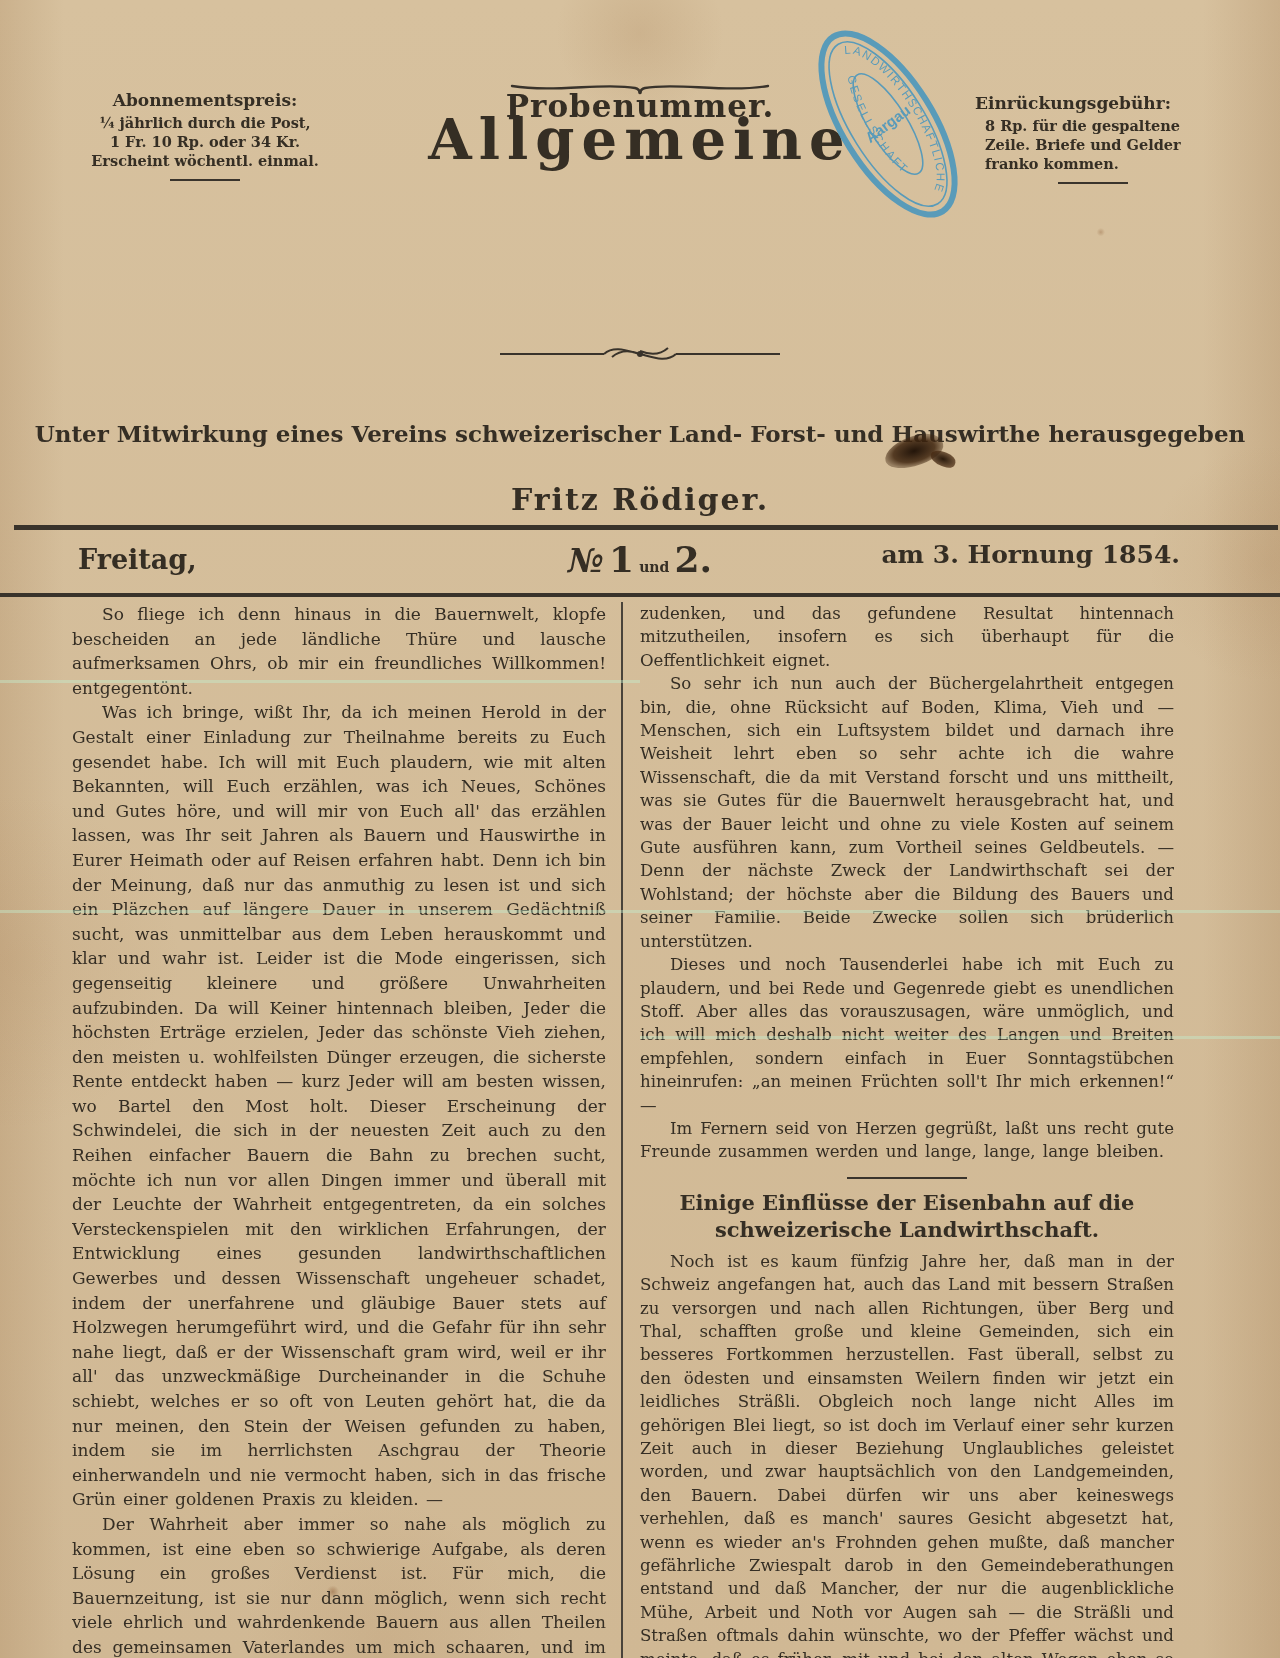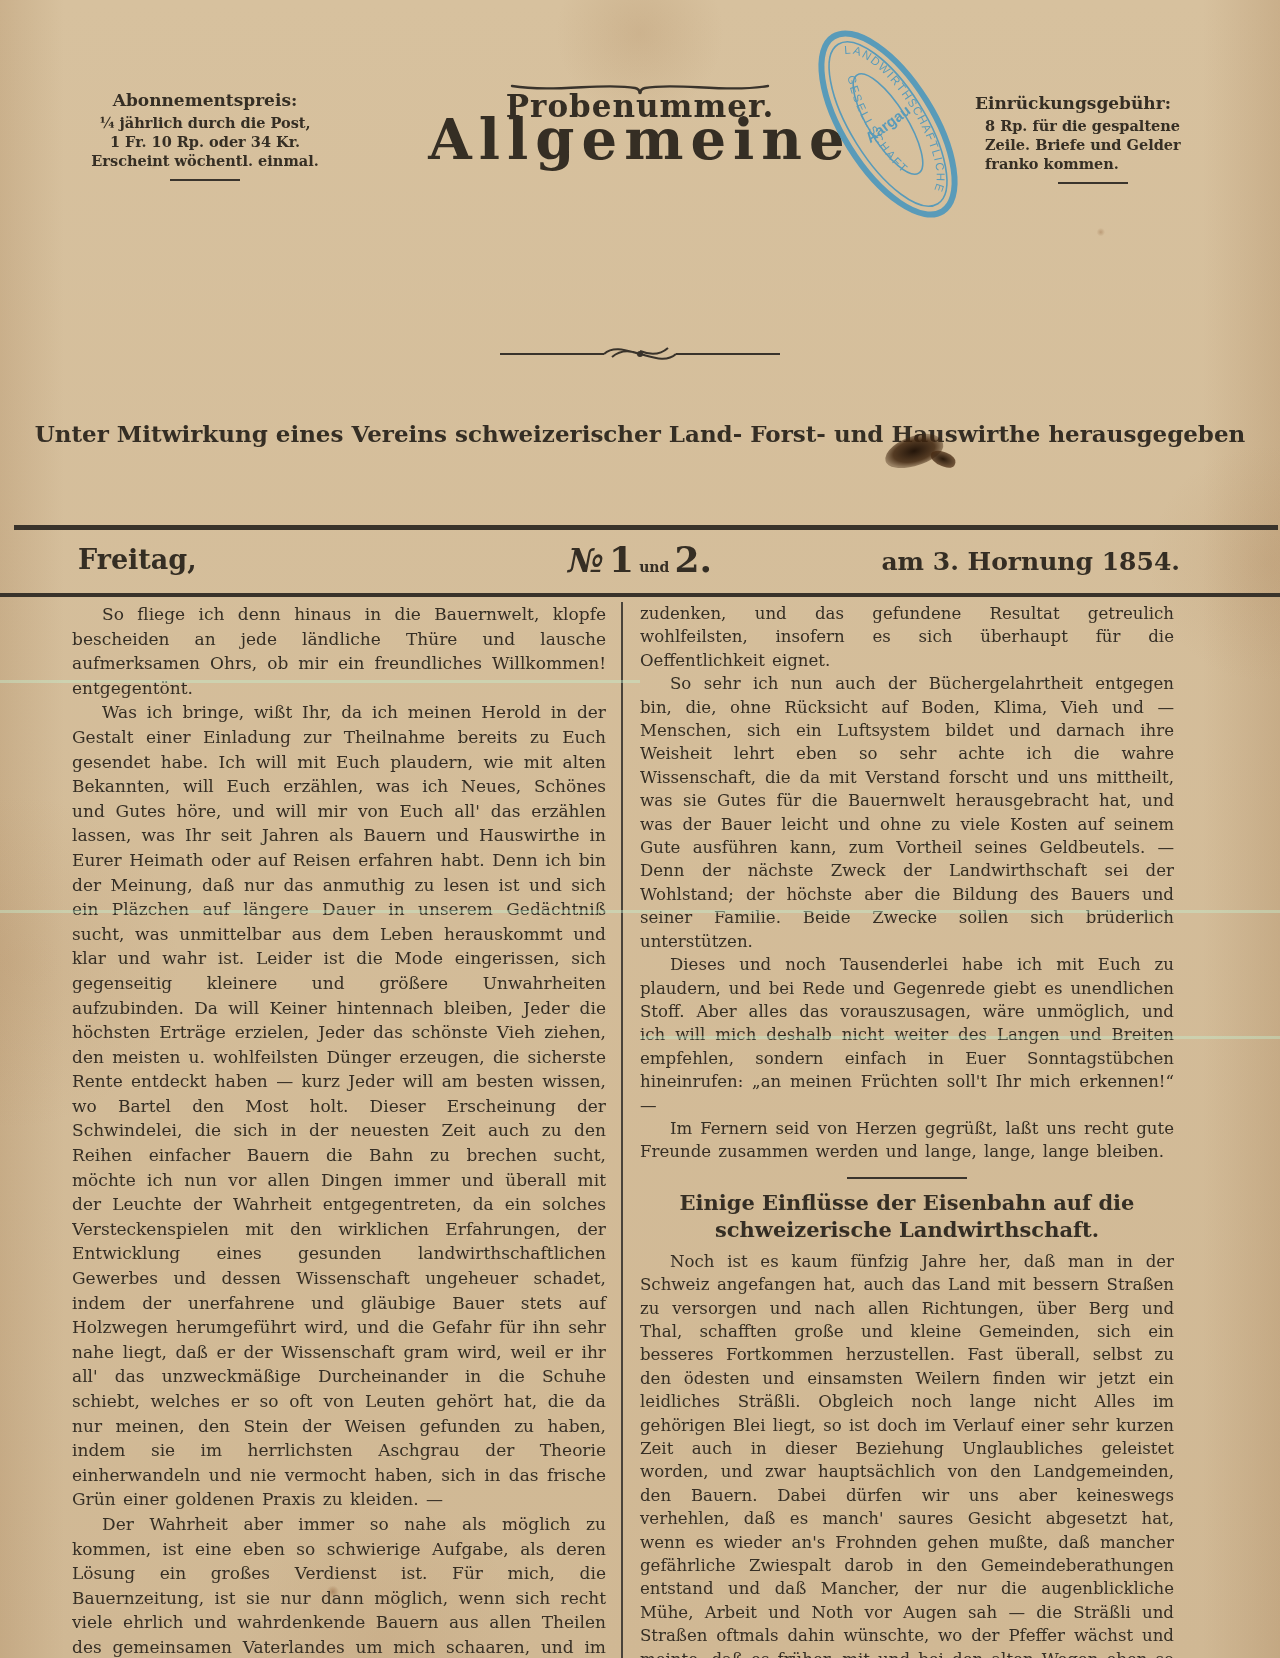--- a/index.html
+++ b/index.html
@@ -39,21 +39,21 @@
   .editor{position:absolute; top:482px; left:0; width:100%; text-align:center;
     font-size:30px; font-weight:bold; letter-spacing:2px;}
   .rule-a{position:absolute; top:525px; left:14px; right:2px; height:5px; background:#39332b;}
   .rule-b{position:absolute; top:593px; left:0; right:0; height:4px; background:#39332b;}
   .dateline{position:absolute; top:538px; left:0; width:100%; height:52px;}
   .day{position:absolute; left:78px; top:6px; font-size:27px; font-weight:bold;}
   .issue{position:absolute; left:0; top:0; width:100%; text-align:center;}
   .issue .no{font-style:italic; font-size:33px; font-weight:bold;}
   .issue .num{font-size:36px; font-weight:bold;}
   .issue .und{font-size:14px; font-weight:bold;}
-  .date{position:absolute; right:100px; top:9px; font-size:25px; font-weight:bold;}
+  .date{position:absolute; right:100px; top:2px; font-size:25px; font-weight:bold;}
   .columns{position:absolute; top:602px; left:72px; right:106px; height:1056px; display:flex;}
   .col{flex:1; overflow:hidden;}
   .col-left{padding-right:15px; font-size:17px; line-height:24.6px;}
   .col-right{padding-left:17px; border-left:2px solid #49433a; font-size:16.6px; line-height:23.4px;}
   .art-heading{text-align:center; font-weight:bold; font-size:24px; line-height:30px; margin:2px 0 9px;}
   .art-heading2{text-align:center; font-weight:bold; font-size:21px; line-height:27px; margin:4px 0 7px;}
   .para{text-align:justify; text-indent:30px; margin:0; word-spacing:2px;}
   .para.flush{text-indent:0;}
   .col-divider-rule{width:120px; border-top:2px solid #3a342c; margin:13px auto 10px;}
   .stamp{position:absolute; left:778px; top:14px; opacity:.82;}
@@ -98,20 +98,21 @@
 
   <svg class="ornament" width="280" height="20">
     <path d="M0,10 H104 M176,10 H280" stroke="#39332b" stroke-width="2.2"></path>
     <path d="M104,10 c10,-9 24,-3 36,0 c12,3 26,9 36,0 M112,13 c8,-7 18,-7 28,-3 M140,7 c10,4 20,4 28,-3" fill="none" stroke="#39332b" stroke-width="2"></path>
     <circle cx="140" cy="10" r="3" fill="#39332b"></circle>
   </svg>
 
   <div class="editorial">Unter Mitwirkung eines Vereins schweizerischer Land- Forst- und Hauswirthe herausgegeben</div>
   <div class="ink-blot"></div>
   <div class="ink-blot-2"></div>
+  <div class="editor">Fritz Rödiger.</div>
 
   <div class="rule-a"></div>
 
   <div class="dateline">
     <span class="day">Freitag,</span>
     <span class="issue">
       <span class="no">№</span>
       <span class="num">1</span>
       <span class="und">und</span>
       <span class="num">2.</span>
@@ -121,21 +122,21 @@
 
   <div class="rule-b"></div>
 
   <div class="columns">
     <div class="col col-left">
       <p class="para">So fliege ich denn hinaus in die Bauernwelt, klopfe bescheiden an jede ländliche Thüre und lausche aufmerksamen Ohrs, ob mir ein freundliches Willkommen! entgegentönt.</p>
       <p class="para">Was ich bringe, wißt Ihr, da ich meinen Herold in der Gestalt einer Einladung zur Theilnahme bereits zu Euch gesendet habe. Ich will mit Euch plaudern, wie mit alten Bekannten, will Euch erzählen, was ich Neues, Schönes und Gutes höre, und will mir von Euch all' das erzählen lassen, was Ihr seit Jahren als Bauern und Hauswirthe in Eurer Heimath oder auf Reisen erfahren habt. Denn ich bin der Meinung, daß nur das anmuthig zu lesen ist und sich ein Pläzchen auf längere Dauer in unserem Gedächtniß sucht, was unmittelbar aus dem Leben herauskommt und klar und wahr ist. Leider ist die Mode eingerissen, sich gegenseitig kleinere und größere Unwahrheiten aufzubinden. Da will Keiner hintennach bleiben, Jeder die höchsten Erträge erzielen, Jeder das schönste Vieh ziehen, den meisten u. wohlfeilsten Dünger erzeugen, die sicherste Rente entdeckt haben — kurz Jeder will am besten wissen, wo Bartel den Most holt. Dieser Erscheinung der Schwindelei, die sich in der neuesten Zeit auch zu den Reihen einfacher Bauern die Bahn zu brechen sucht, möchte ich nun vor allen Dingen immer und überall mit der Leuchte der Wahrheit entgegentreten, da ein solches Versteckenspielen mit den wirklichen Erfahrungen, der Entwicklung eines gesunden landwirthschaftlichen Gewerbes und dessen Wissenschaft ungeheuer schadet, indem der unerfahrene und gläubige Bauer stets auf Holzwegen herumgeführt wird, und die Gefahr für ihn sehr nahe liegt, daß er der Wissenschaft gram wird, weil er ihr all' das unzweckmäßige Durcheinander in die Schuhe schiebt, welches er so oft von Leuten gehört hat, die da nur meinen, den Stein der Weisen gefunden zu haben, indem sie im herrlichsten Aschgrau der Theorie einherwandeln und nie vermocht haben, sich in das frische Grün einer goldenen Praxis zu kleiden. —</p>
       <p class="para">Der Wahrheit aber immer so nahe als möglich zu kommen, ist eine eben so schwierige Aufgabe, als deren Lösung ein großes Verdienst ist. Für mich, die Bauernzeitung, ist sie nur dann möglich, wenn sich recht viele ehrlich und wahrdenkende Bauern aus allen Theilen des gemeinsamen Vaterlandes um mich schaaren, und im Privat- wie öffentlichen Leben sich befleißigen, klar berechnend über ihr Geschäft nach-</p>
     </div>
     <div class="col col-right">
-      <p class="para flush">zudenken, und das gefundene Resultat getreulich wohlfeilsten, insofern es sich überhaupt für die Oeffentlichkeit eignet.</p>
+      <p class="para flush">zudenken, und das gefundene Resultat hintennach mitzutheilen, insofern es sich überhaupt für die Oeffentlichkeit eignet.</p>
       <p class="para">So sehr ich nun auch der Büchergelahrtheit entgegen bin, die, ohne Rücksicht auf Boden, Klima, Vieh und — Menschen, sich ein Luftsystem bildet und darnach ihre Weisheit lehrt eben so sehr achte ich die wahre Wissenschaft, die da mit Verstand forscht und uns mittheilt, was sie Gutes für die Bauernwelt herausgebracht hat, und was der Bauer leicht und ohne zu viele Kosten auf seinem Gute ausführen kann, zum Vortheil seines Geldbeutels. — Denn der nächste Zweck der Landwirthschaft sei der Wohlstand; der höchste aber die Bildung des Bauers und seiner Familie. Beide Zwecke sollen sich brüderlich unterstützen.</p>
       <p class="para">Dieses und noch Tausenderlei habe ich mit Euch zu plaudern, und bei Rede und Gegenrede giebt es unendlichen Stoff. Aber alles das vorauszusagen, wäre unmöglich, und ich will mich deshalb nicht weiter des Langen und Breiten empfehlen, sondern einfach in Euer Sonntagstübchen hineinrufen: „an meinen Früchten soll't Ihr mich erkennen!“ —</p>
       <p class="para">Im Fernern seid von Herzen gegrüßt, laßt uns recht gute Freunde zusammen werden und lange, lange, lange bleiben.</p>
       <div class="col-divider-rule"></div>
       <div class="art-heading2">Einige Einflüsse der Eisenbahn auf die schweizerische Landwirthschaft.</div>
       <p class="para">Noch ist es kaum fünfzig Jahre her, daß man in der Schweiz angefangen hat, auch das Land mit bessern Straßen zu versorgen und nach allen Richtungen, über Berg und Thal, schafften große und kleine Gemeinden, sich ein besseres Fortkommen herzustellen. Fast überall, selbst zu den ödesten und einsamsten Weilern finden wir jetzt ein leidliches Sträßli. Obgleich noch lange nicht Alles im gehörigen Blei liegt, so ist doch im Verlauf einer sehr kurzen Zeit auch in dieser Beziehung Unglaubliches geleistet worden, und zwar hauptsächlich von den Landgemeinden, den Bauern. Dabei dürfen wir uns aber keineswegs verhehlen, daß es manch' saures Gesicht abgesetzt hat, wenn es wieder an's Frohnden gehen mußte, daß mancher gefährliche Zwiespalt darob in den Gemeindeberathungen entstand und daß Mancher, der nur die augenblickliche Mühe, Arbeit und Noth vor Augen sah — die Sträßli und Straßen oftmals dahin wünschte, wo der Pfeffer wächst und meinte, daß es früher, mit und bei den alten Wegen eben so gut gegangen sei.</p>
     </div>
   </div>
 
   <svg class="stamp" width="220" height="220">

